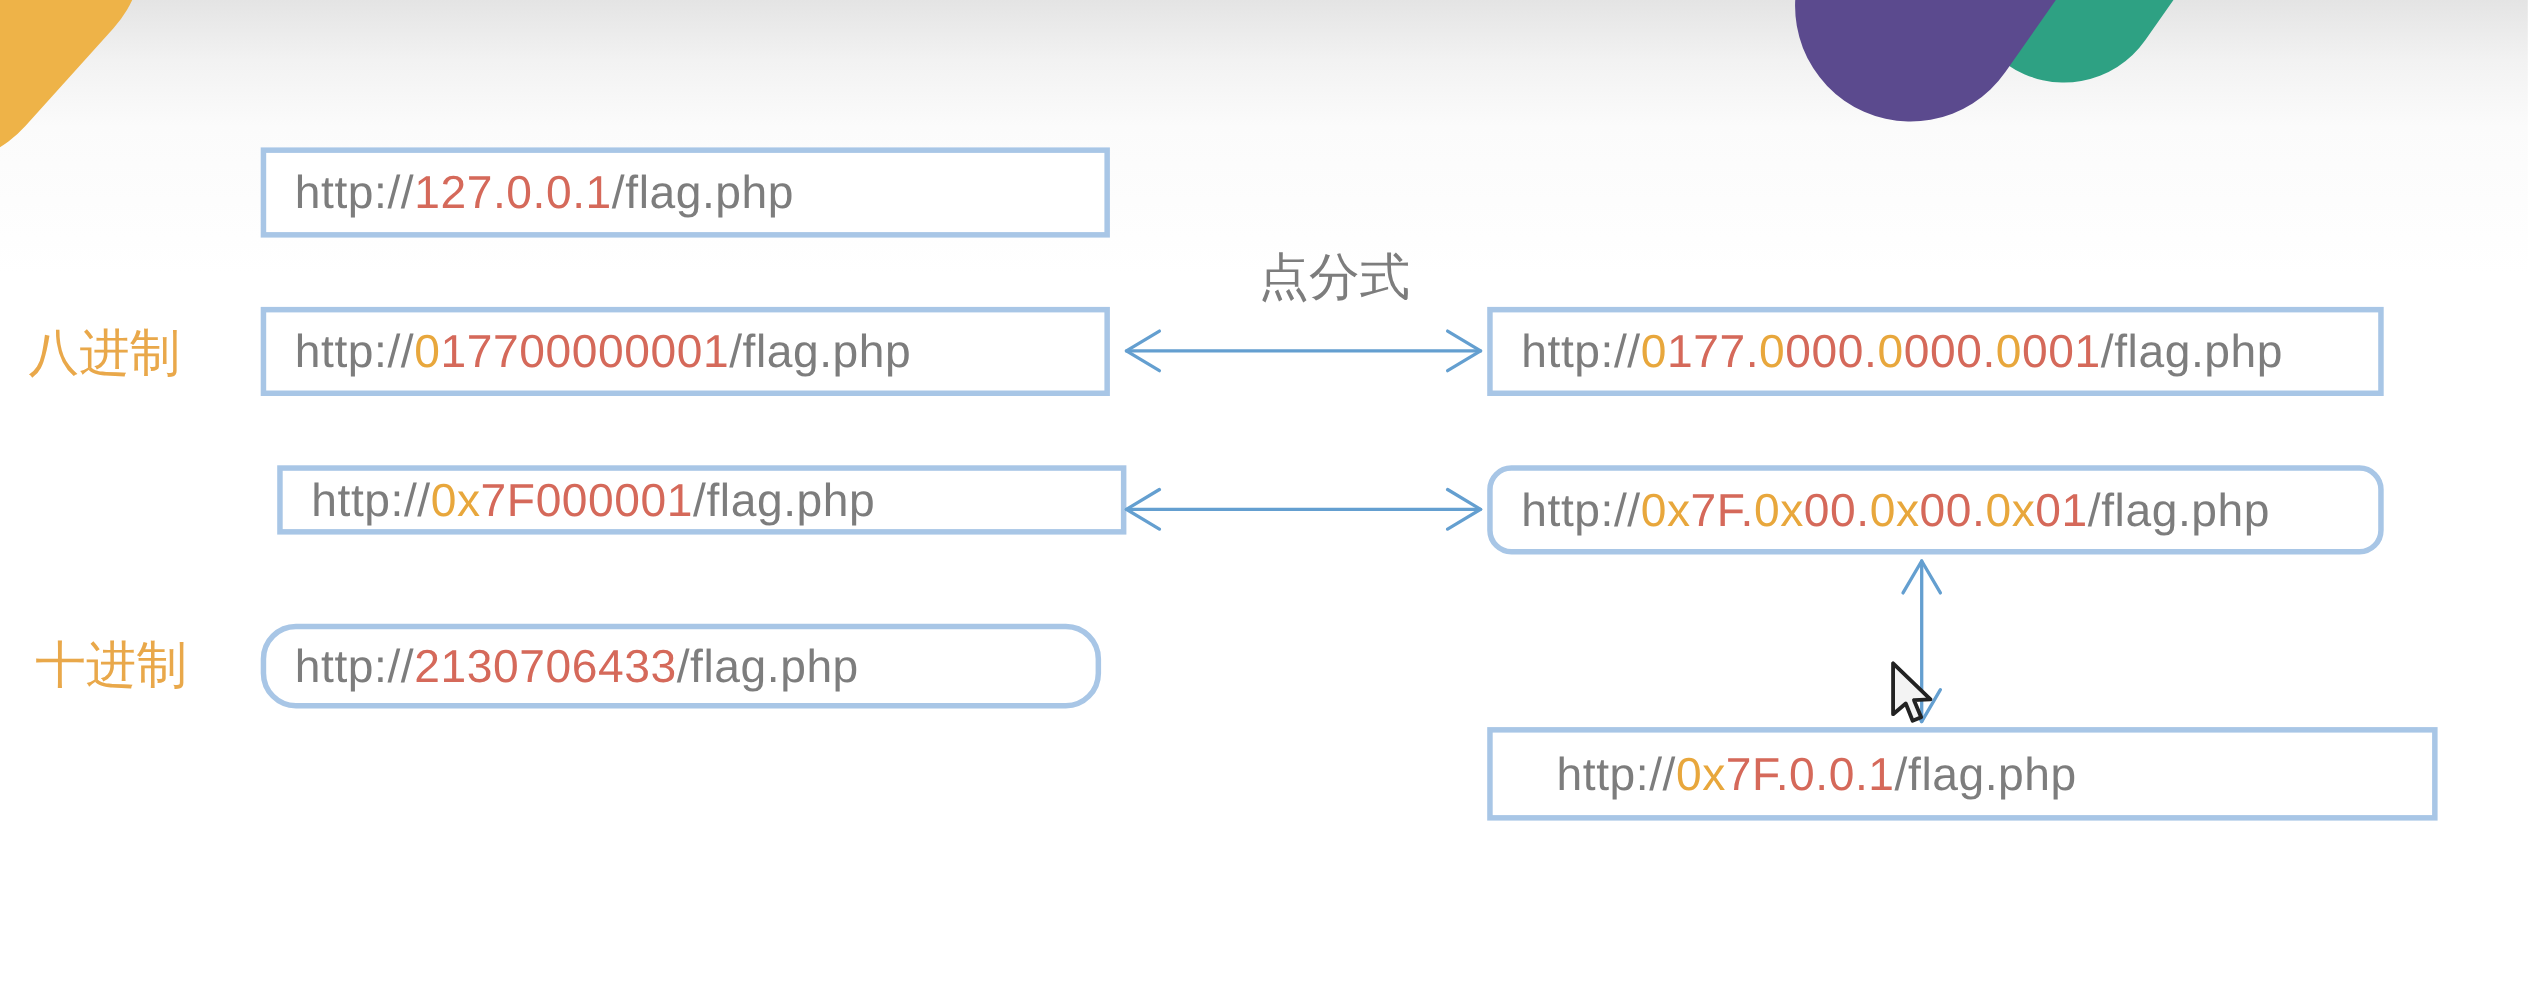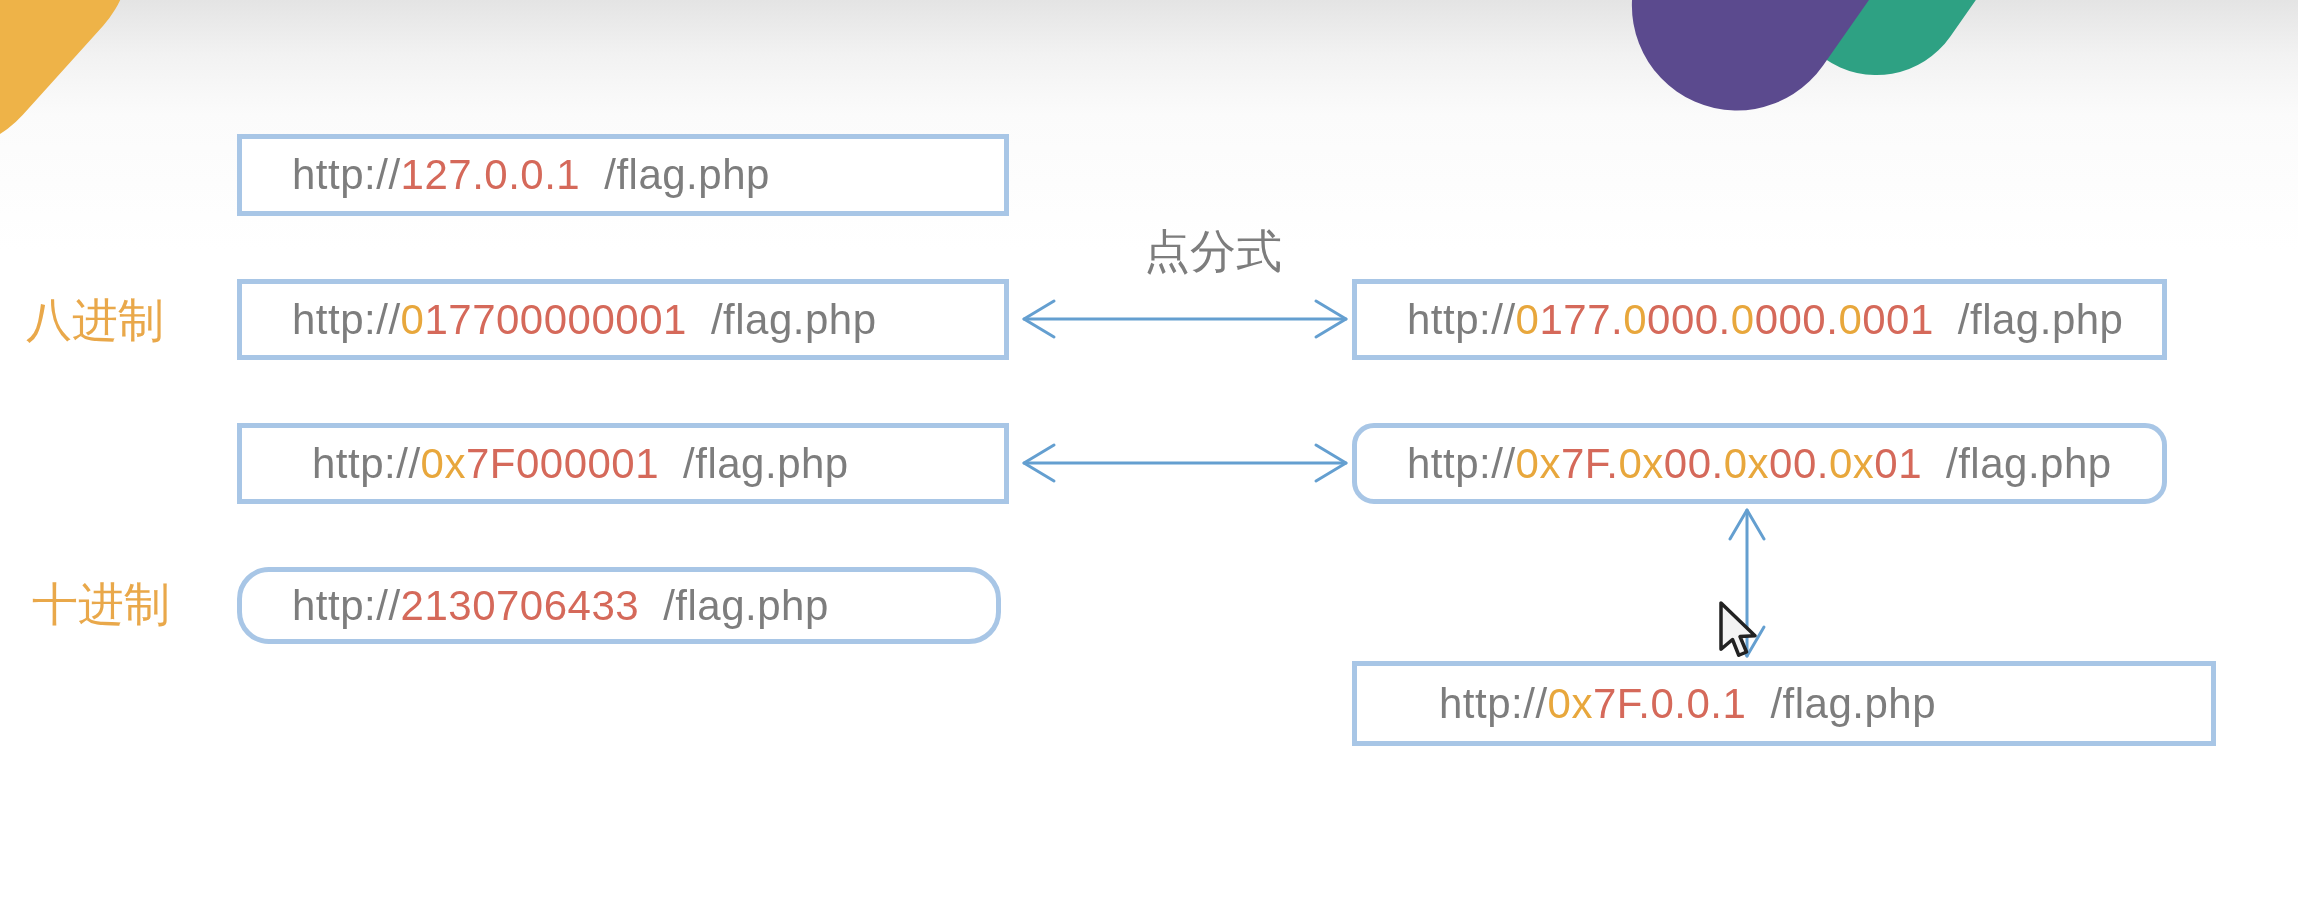--- a/index.html
+++ b/index.html
@@ -20,28 +20,28 @@
     background:var(--blob_yellow_dark);transform:rotate(50deg);z-index:2;}
   .blob-purple-tl{left:-30px;top:-25px;width:60px;height:110px;border-radius:20px;
     background:var(--blob_purple);transform:rotate(42deg);z-index:1;}
 
   
   .url-box{
     position:absolute;background:#ffffff;border:5px solid var(--box_border);
     display:flex;align-items:center;box-sizing:border-box;z-index:4;
   }
   .url-text{padding-left:26px;font-size:42px;letter-spacing:0.5px;white-space:nowrap;}
-  .seg-gray{color:var(--gray_text);margin-left:24px;}
+  .seg-gray{color:var(--gray_text);}
   .seg-red{color:var(--red_text);}
   .seg-yellow{color:var(--yellow_text);}
 
   .b1{left:237px;top:134px;width:772px;height:82px;}
   .b2{left:237px;top:279px;width:772px;height:81px;}
   .b3{left:1352px;top:279px;width:815px;height:81px;}
-  .b4{left:237px;top:423px;width:772px;height:81px;padding-left:20px;}
+  .b4{left:252px;top:423px;width:772px;height:63px;}
   .b5{left:1352px;top:423px;width:815px;height:81px;border-radius:22px;}
   .b6{left:237px;top:567px;width:764px;height:77px;border-radius:32px;}
   .b7{left:1352px;top:661px;width:864px;height:85px;padding-left:32px;}
 
   
   .row-label{position:absolute;color:var(--label_orange);font-size:46px;line-height:1.1;z-index:4;}
   .lab1{left:26px;top:295px;}
   .lab2{left:22px;top:437px;}
   .lab3{left:32px;top:579px;}
 

